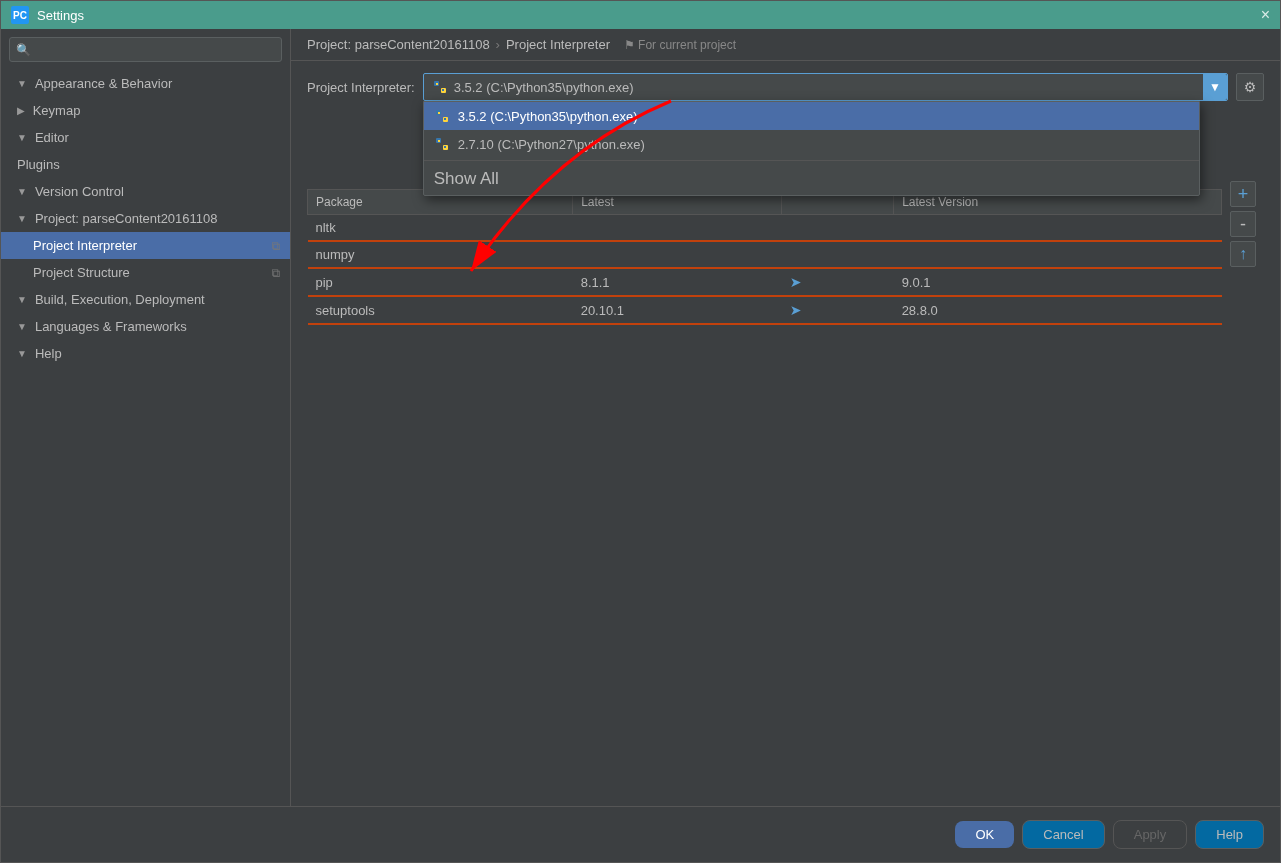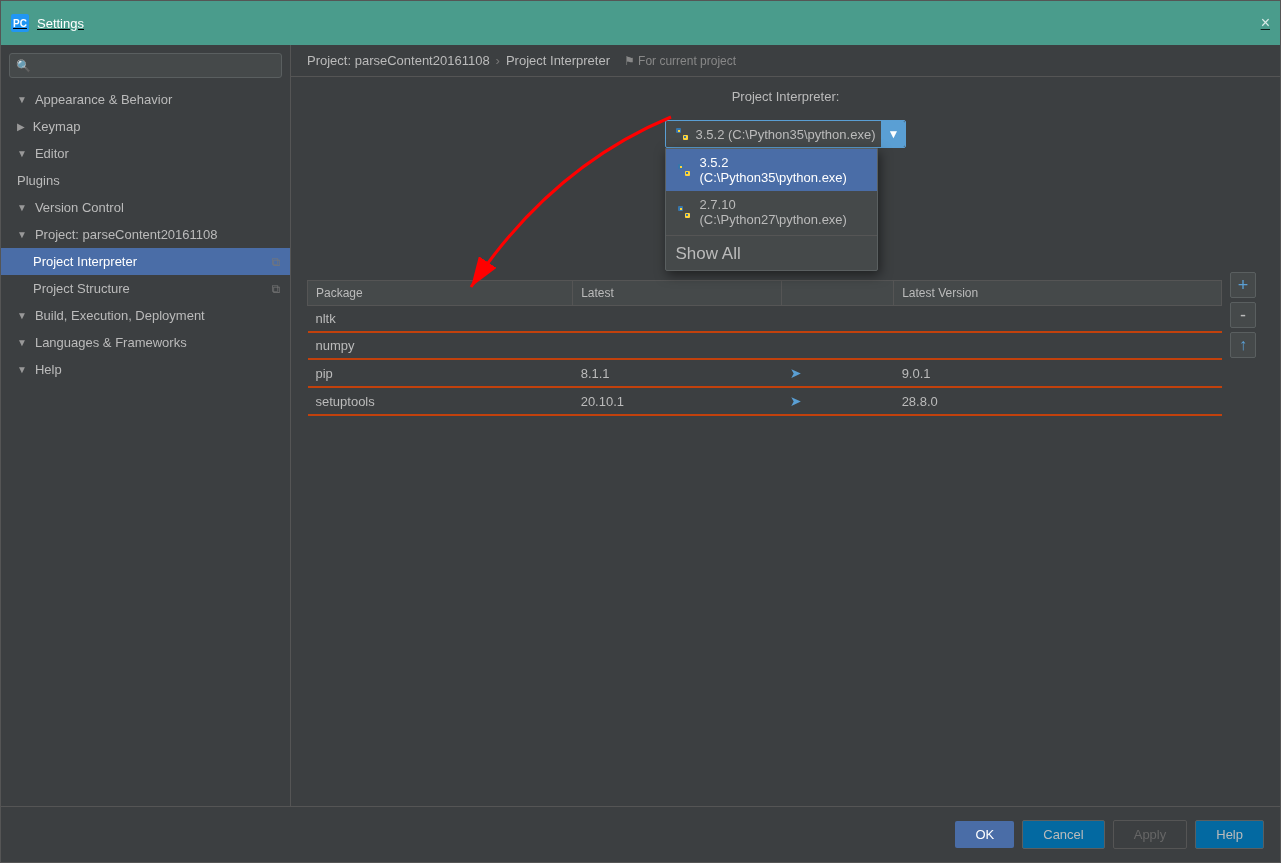--- a/index.html
+++ b/index.html
@@ -15,28 +15,27 @@
     .window {
       width: 1281px;
       height: 863px;
       background: #3c3f41;
       border: 1px solid #555;
       display: flex;
       flex-direction: column;
       position: relative;
     }
     .titlebar {
-      height: 44px;
+      height: 28px;
       background: #4a9c8c;
       display: flex;
       align-items: center;
       padding: 0 10px;
       justify-content: space-between;
       flex-shrink: 0;
-      text-decoration: underline;
     }
     .titlebar-left {
       display: flex;
       align-items: center;
       gap: 8px;
       color: white;
       font-size: 13px;
       font-weight: 500;
     }
     .titlebar-icon {
@@ -146,24 +145,23 @@
     }
     .panel-content {
       flex: 1;
       padding: 12px 16px;
       overflow-y: auto;
       position: relative;
     }
     .interpreter-row {
       display: flex;
       align-items: center;
-      gap: 16px;
+      gap: 8px;
       margin-bottom: 10px;
       position: relative;
-      flex-direction: column;
     }
     .interpreter-label {
       color: #bbbbbb;
       font-size: 13px;
       white-space: nowrap;
       flex-shrink: 0;
     }
     .interpreter-select-wrap {
       flex: 1;
       position: relative;
@@ -301,21 +299,21 @@
       display: flex;
       align-items: center;
       justify-content: flex-end;
       padding: 0 16px;
       gap: 8px;
       flex-shrink: 0;
     }
     .btn {
       padding: 6px 20px;
       font-size: 13px;
-      border-radius: 2px;
+      border-radius: 8px;
       cursor: pointer;
       border: none;
     }
     .btn-primary {
       background: #4a6da7;
       color: white;
     }
     .btn-default {
       background: #0369a1;
       color: #bbbbbb;

